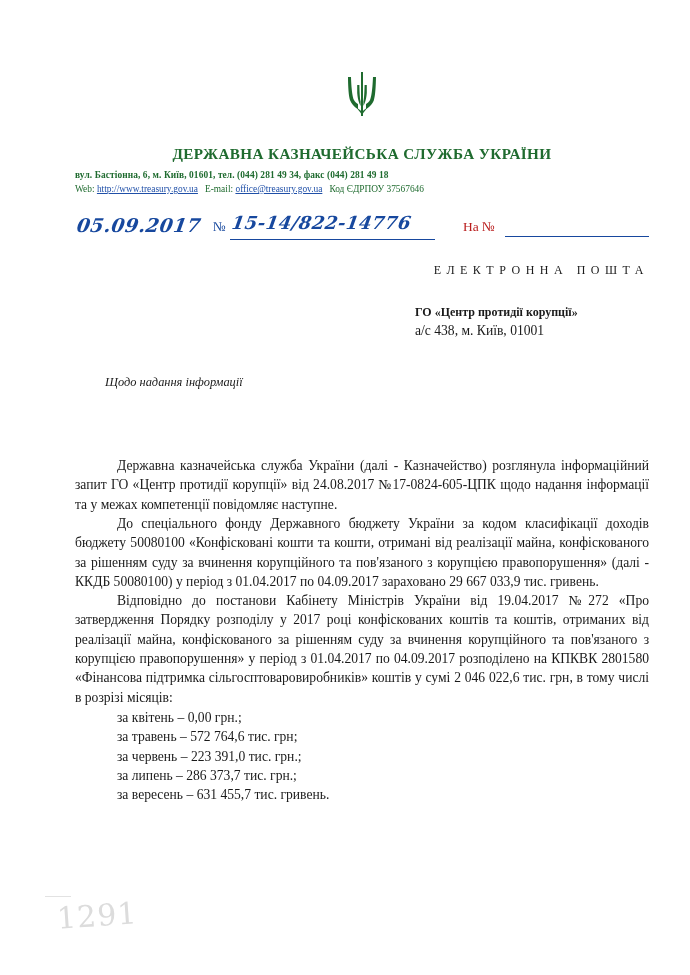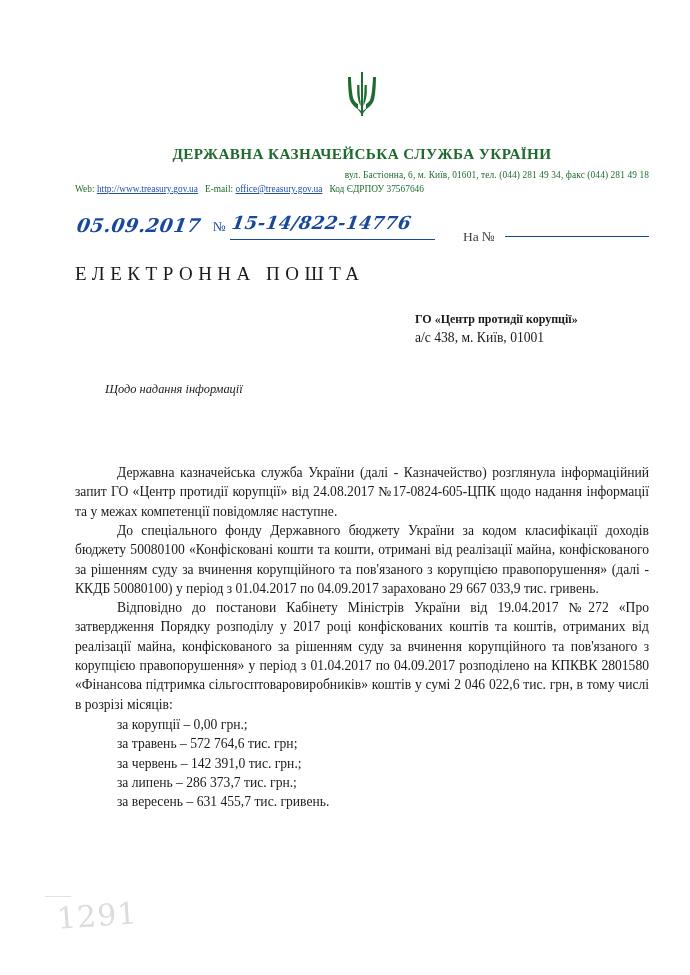--- a/index.html
+++ b/index.html
@@ -38,25 +38,26 @@
   .org-name {
     text-align: center;
     margin-top: 22px;
     font-weight: bold;
     font-size: 15.2px;
     letter-spacing: 0.4px;
     color: #1f6b2f;
     font-family: "Liberation Serif", serif;
   }
   .addr-line {
-    text-align: right;
+    text-align: left;
     margin-top: 7px;
     font-size: 9.4px;
     color: #1f6b2f;
     letter-spacing: 0.1px;
+    font-weight: bold;
   }
   .web-line {
     text-align: left;
     margin-top: 4px;
     font-size: 9.4px;
     color: #1f6b2f;
   }
   .web-line .lnk {
     color: #1f4fa8;
     text-decoration: underline;
@@ -99,38 +100,38 @@
   .reg-underline {
     position: absolute;
     left: 155px;
     top: 27px;
     width: 205px;
     border-bottom: 1.4px solid #17489e;
   }
   .reg-on-label {
     position: absolute;
     left: 388px;
-    top: 17px;
+    top: 7px;
     font-size: 13.5px;
-    color: #404040;
+    color: #b91c1c;
     font-family: "Liberation Serif", serif;
   }
   .reg-on-rule {
     position: absolute;
     left: 430px;
     top: 24px;
     width: 144px;
     border-bottom: 1.1px solid #17489e;
   }
 
   
   .email-title {
-    text-align: left;
+    text-align: right;
     margin-top: 17px;
-    font-size: 19px;
+    font-size: 12px;
     letter-spacing: 5.5px;
     color: #1a1a1a;
   }
 
   
   .addressee {
     margin-top: 26px;
     padding-left: 340px;
     font-size: 13.6px;
     line-height: 1.45;
@@ -237,23 +238,23 @@
     <div>а/с 438, м. Київ, 01001</div>
   </div>
 
   <div class="subject">Щодо надання інформації</div>
 
   <div class="body">
     <p>Державна казначейська служба України (далі - Казначейство) розглянула інформаційний запит ГО «Центр протидії корупції» від 24.08.2017 №17-0824-605-ЦПК щодо надання інформації та у межах компетенції повідомляє наступне.</p>
     <p>До спеціального фонду Державного бюджету України за кодом класифікації доходів бюджету 50080100 «Конфісковані кошти та кошти, отримані від реалізації майна, конфіскованого за рішенням суду за вчинення корупційного та пов'язаного з корупцією правопорушення» (далі - ККДБ 50080100) у період з 01.04.2017 по 04.09.2017 зараховано 29 667 033,9 тис. гривень.</p>
     <p>Відповідно до постанови Кабінету Міністрів України від 19.04.2017 №272 «Про затвердження Порядку розподілу у 2017 році конфіскованих коштів та коштів, отриманих від реалізації майна, конфіскованого за рішенням суду за вчинення корупційного та пов'язаного з корупцією правопорушення» у період з 01.04.2017 по 04.09.2017 розподілено на КПКВК 2801580 «Фінансова підтримка сільгосптоваровиробників» коштів у сумі 2 046 022,6 тис. грн, в тому числі в розрізі місяців:</p>
     <div class="list">
-      <div class="li">за корупції – 0,00 грн.;</div>
+      <div class="li">за квітень – 0,00 грн.;</div>
       <div class="li">за травень –  572 764,6 тис. грн;</div>
-      <div class="li">за червень – 142 391,0 тис. грн.;</div>
+      <div class="li">за червень – 223 391,0 тис. грн.;</div>
       <div class="li">за липень –  286 373,7 тис. грн.;</div>
       <div class="li">за вересень – 631 455,7 тис. гривень.</div>
     </div>
   </div>
 
   <div class="edge-line"></div>
   <div class="artifact">1291</div>
 
 </div>
 

